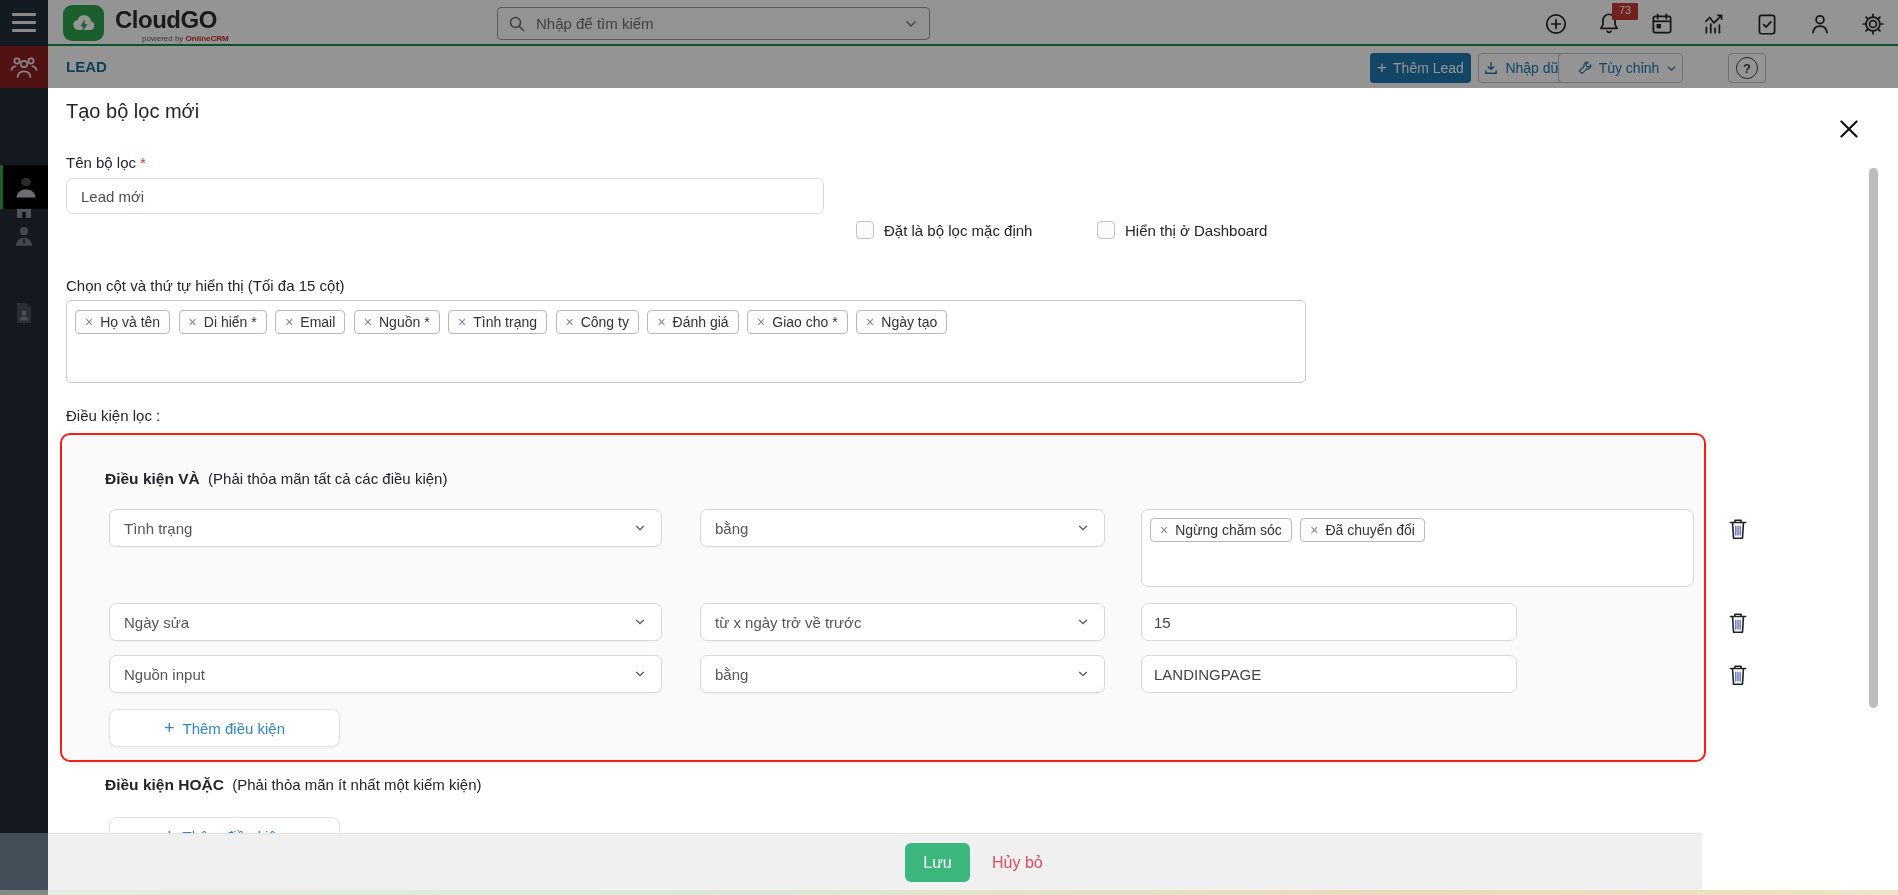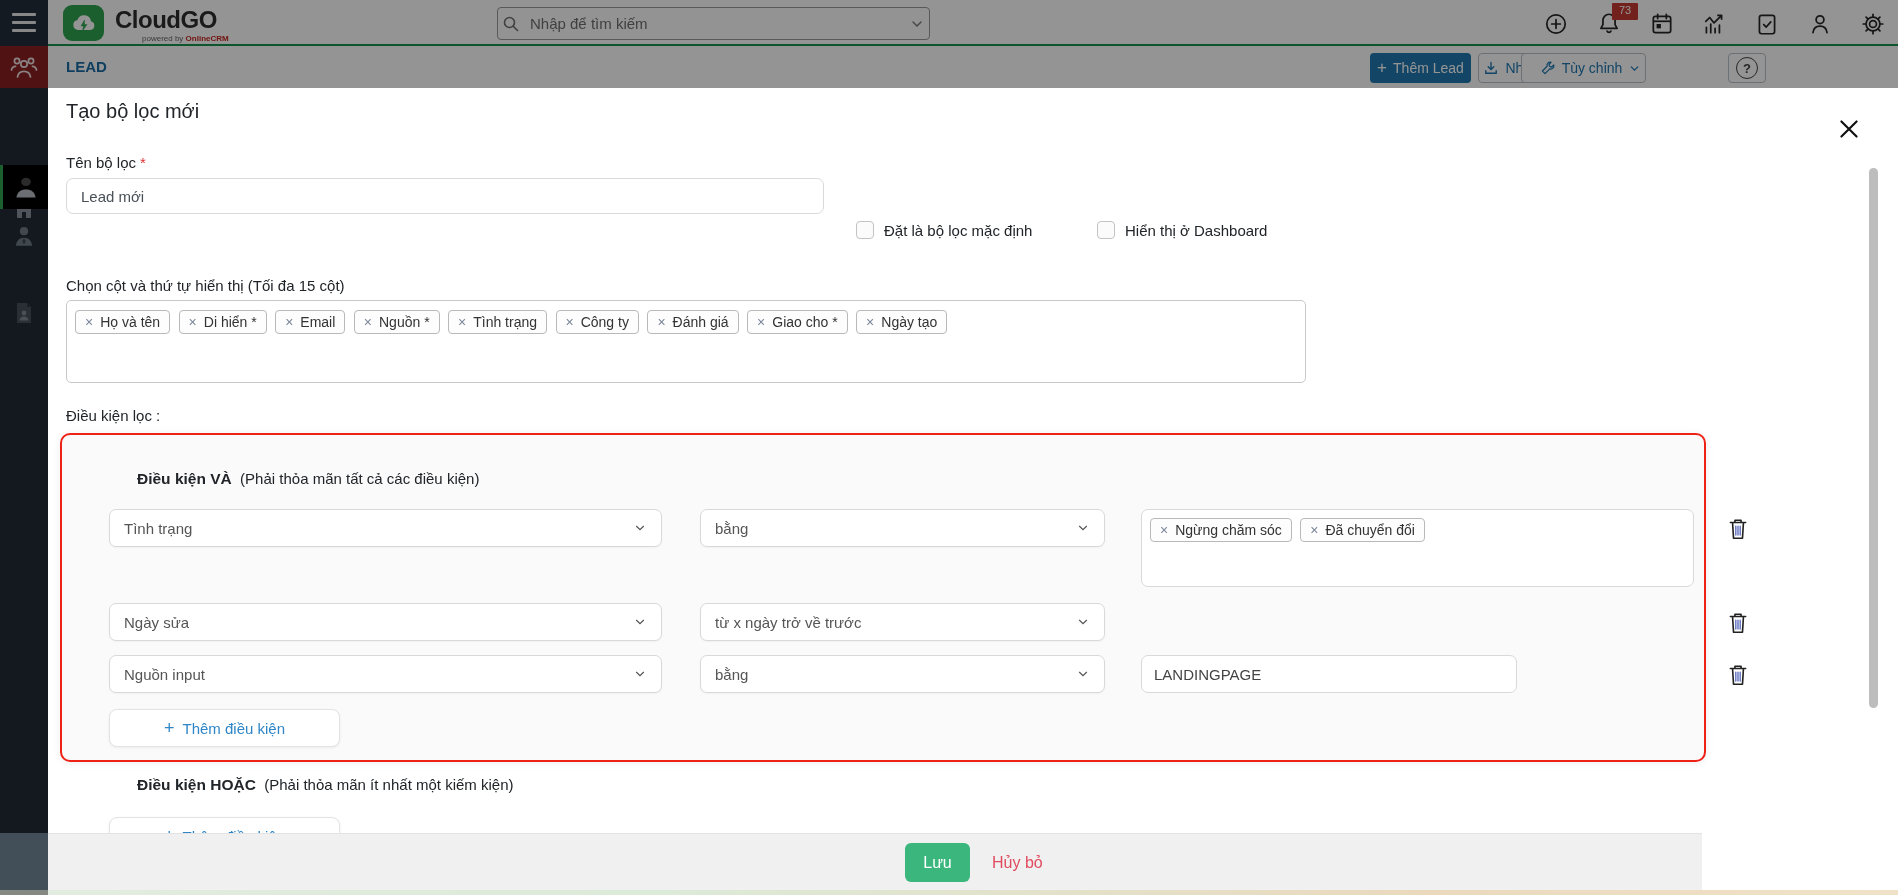--- a/index.html
+++ b/index.html
@@ -7,33 +7,33 @@
   .abs{position:absolute;}
 
   
   #topbar{left:0;top:0;width:1898px;height:46px;background:#fff;border-bottom:2px solid #17934d;box-sizing:border-box;}
   #hamburger{left:0;top:0;width:48px;height:46px;background:#232e3a;cursor:pointer;}
   #hamburger span{position:absolute;left:12px;width:24px;height:3px;background:#e8e8e8;border-radius:1px;}
   #logo-badge{left:63px;top:5px;width:41px;height:36px;background:#2ea44f;border-radius:9px;display:flex;align-items:center;justify-content:center;}
   #brand{left:115px;top:6px;font-size:24px;font-weight:bold;color:#2e2e2e;letter-spacing:-0.5px;}
   #brand-sub{left:142px;top:34px;font-size:8px;color:#666;}
   #brand-sub b{color:#c4271f;font-weight:bold;}
-  #search-box{left:497px;top:7px;width:433px;height:33px;background:#fdfdfd;border:1px solid #9a9a9a;border-radius:4px;box-sizing:border-box;display:flex;align-items:center;padding:0 4px;gap:8px;}
+  #search-box{left:497px;top:7px;width:433px;height:33px;background:#fdfdfd;border:1px solid #9a9a9a;border-radius:4px;box-sizing:border-box;display:flex;align-items:center;padding:0 10px;gap:8px;}
   #search-box input{flex:1;border:none;outline:none;background:transparent;font-size:15px;color:#444;font-family:"Liberation Sans",sans-serif;}
   #search-box input::placeholder{color:#6f6f6f;}
   .top-ico{top:11px;width:26px;height:26px;color:#262626;cursor:pointer;}
   #badge-notif{left:1612px;top:3px;min-width:20px;height:16px;background:#c63a31;color:#fff;font-size:11px;font-weight:normal;border-radius:1px;padding:1px 3px 0;text-align:center;z-index:2;}
 
   
   #leadbar{left:48px;top:46px;width:1850px;height:42px;background:#fff;}
   #lead-title{left:18px;top:0;height:42px;line-height:42px;font-size:15px;font-weight:bold;color:#1b6ca3;}
   .lb-btn{top:7px;height:30px;border-radius:4px;box-sizing:border-box;font-size:14px;display:flex;align-items:center;justify-content:center;gap:6px;cursor:pointer;}
   #btn-add-lead{left:1322px;width:101px;background:#1f77b0;color:#fff;}
   #btn-import{left:1430px;width:113px;background:#fff;border:1px solid #b9c2ca;color:#1f77b0;align-items:center;}
-  #btn-custom{left:1473px;width:125px;background:#fff;border:1px solid #b9c2ca;color:#1f77b0;padding-left:14px;}
+  #btn-custom{left:1510px;width:125px;background:#fff;border:1px solid #b9c2ca;color:#1f77b0;padding-left:14px;}
   #btn-help{left:1680px;width:38px;background:#fff;border:1px solid #b9c2ca;color:#444;font-size:15px;}
   #btn-help .qmark{width:20px;height:20px;border:1.5px solid #444;border-radius:50%;display:flex;align-items:center;justify-content:center;font-size:13px;font-weight:bold;}
 
   
   #sidebar{left:0;top:88px;width:48px;height:807px;background:#232c36;}
   #side-item-group{left:0;top:46px;width:48px;height:42px;background:#8b2020;display:flex;align-items:center;justify-content:center;cursor:pointer;}
   .side-ico{left:0;width:48px;height:40px;display:flex;align-items:center;justify-content:center;cursor:pointer;}
   #side-item-active{left:0;top:77px;width:48px;height:44px;background:#000;border-left:3px solid #2ea44f;box-sizing:border-box;display:flex;align-items:center;justify-content:center;cursor:pointer;}
   #sidebar-footer{left:0;top:745px;width:48px;height:62px;background:#73899a;}
 
@@ -55,21 +55,21 @@
   #cb1{left:856px;top:221px;} #cb2{left:1097px;top:221px;}
   #cb1-label{left:884px;top:222px;} #cb2-label{left:1125px;top:222px;}
   #columns-label{left:66px;top:277px;}
   #columns-box{left:66px;top:300px;width:1240px;height:83px;border:1px solid #c9c9c9;border-radius:5px;box-sizing:border-box;padding:6px 8px;}
   .chip{display:inline-flex;align-items:center;gap:7px;border:1px solid #b9b9b9;border-radius:4px;background:#fdfdfd;padding:3px 9px;margin:3px 4px 3px 0;font-size:14px;color:#333;}
   .chip .x{color:#7a8699;cursor:pointer;font-size:14px;}
   #filter-label{left:66px;top:407px;}
 
   #redbox{left:60px;top:433px;width:1646px;height:329px;border:2px solid #ef2218;border-radius:10px;background:#fafafa;box-shadow:0 1px 8px rgba(0,0,0,0.07);box-sizing:border-box;}
   .grp-hd{font-size:15px;color:#212529;}
-  .grp-hd b{font-size:15.5px;margin-left:32px;}
+  .grp-hd b{font-size:15.5px;}
   #and-header{left:105px;top:470px;}
   #or-header{left:105px;top:776px;}
 
   .sel{background:#fff;border:1px solid #d9d9d9;border-radius:7px;box-sizing:border-box;display:flex;align-items:center;justify-content:space-between;padding:0 14px;font-size:15px;color:#555;cursor:pointer;box-shadow:0 1px 2px rgba(0,0,0,0.04);}
   .vipt{background:#fff;border:1px solid #d9d9d9;border-radius:7px;box-sizing:border-box;padding:0 12px;font-size:15px;color:#444;outline:none;font-family:"Liberation Sans",sans-serif;}
   .multi{background:#fff;border:1px solid #d9d9d9;border-radius:7px;box-sizing:border-box;padding:5px 8px;}
   .trash{width:22px;height:24px;cursor:pointer;}
   #r1-field{left:109px;top:509px;width:553px;height:38px;}
   #r1-op{left:700px;top:509px;width:405px;height:38px;}
   #r1-val{left:1141px;top:509px;width:553px;height:78px;}
@@ -349,20 +349,21 @@
     <svg width="14" height="14" viewBox="0 0 24 24">
         <polyline points="6,9 12,15 18,9" fill="none" stroke="#555" stroke-width="2" stroke-linecap="round"></polyline>
       </svg>
   </div>
   <div id="r2-op" class="abs mz sel">
     <span>từ x ngày trở về trước</span>
     <svg width="14" height="14" viewBox="0 0 24 24">
         <polyline points="6,9 12,15 18,9" fill="none" stroke="#555" stroke-width="2" stroke-linecap="round"></polyline>
       </svg>
   </div>
+  <input id="r2-val" class="abs mz vipt" type="text" value="15" style="">
   <div id="r2-trash" class="abs mz trash">
     <svg width="22" height="24" viewBox="0 0 20 22">
         <path d="M3 5h14M7.2 5V3h5.6v2M5 5l.9 14.5h8.2L15 5" fill="none" stroke="#222" stroke-width="1.5" stroke-linecap="round" stroke-linejoin="round"></path>
         <path d="M8 8.5v8M10 8.5v8M12 8.5v8" stroke="#5566bb" stroke-width="1.2" stroke-linecap="round"></path>
       </svg>
   </div>
 
   <div id="r3-field" class="abs mz sel">
     <span>Nguồn input</span>
     <svg width="14" height="14" viewBox="0 0 24 24">

